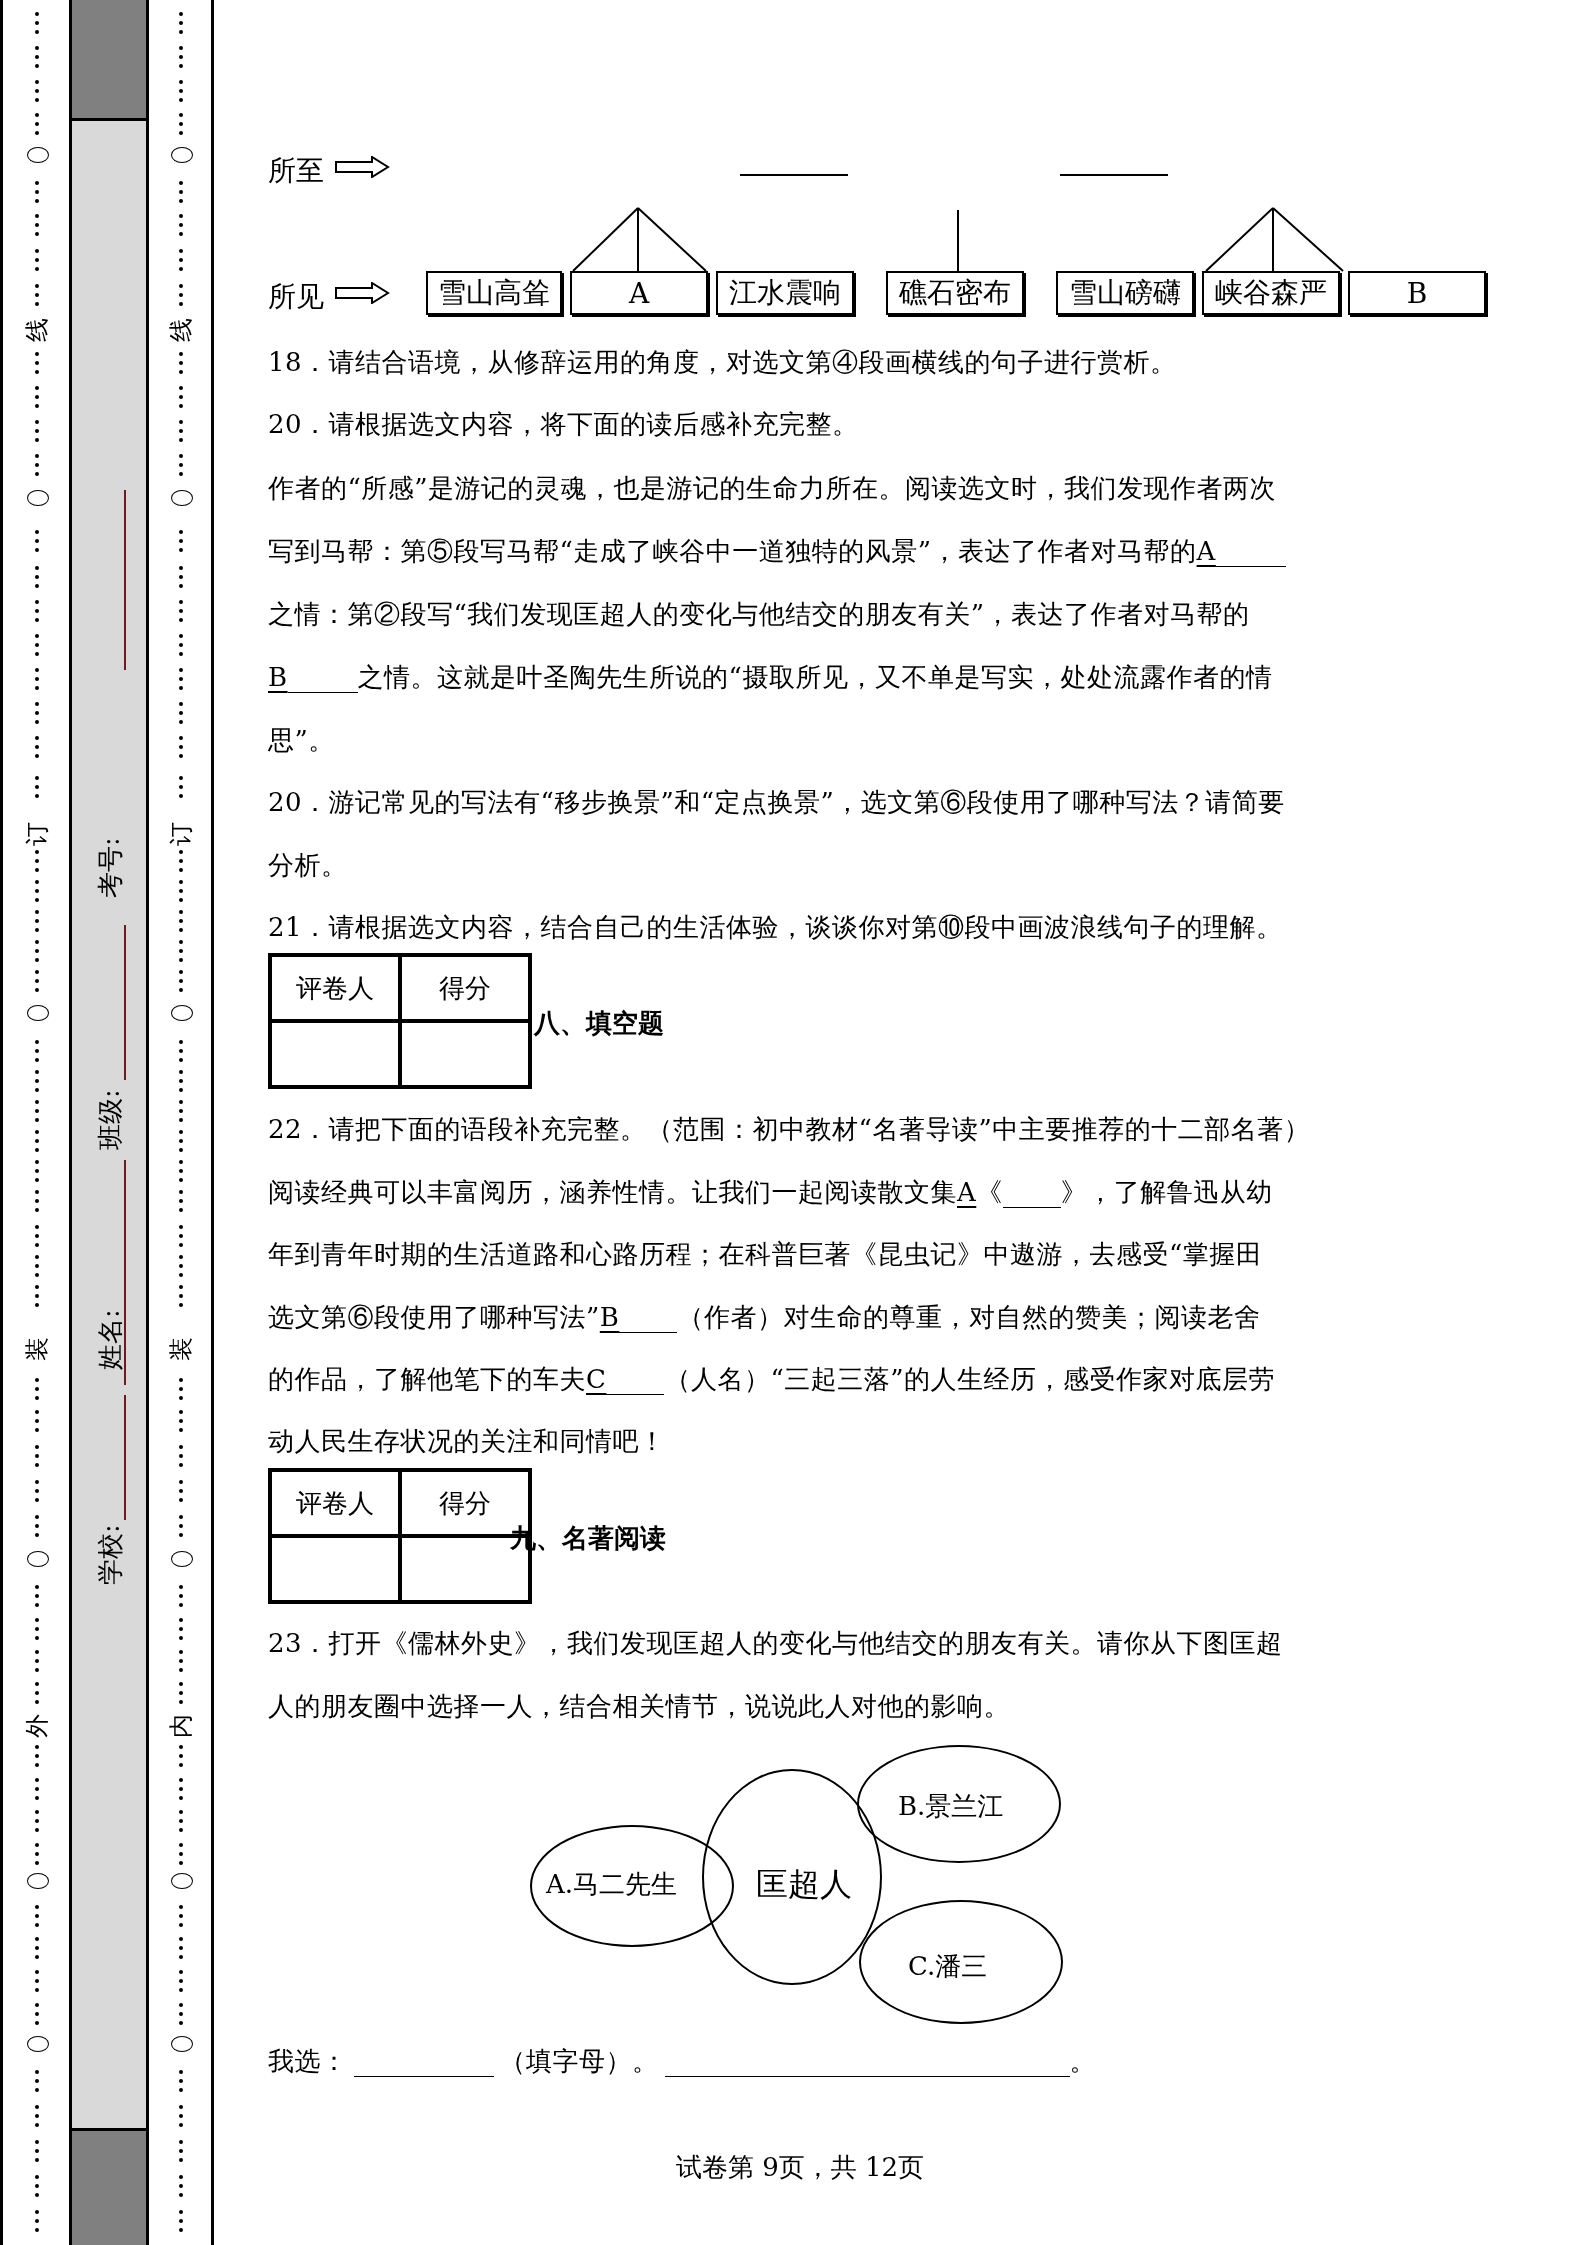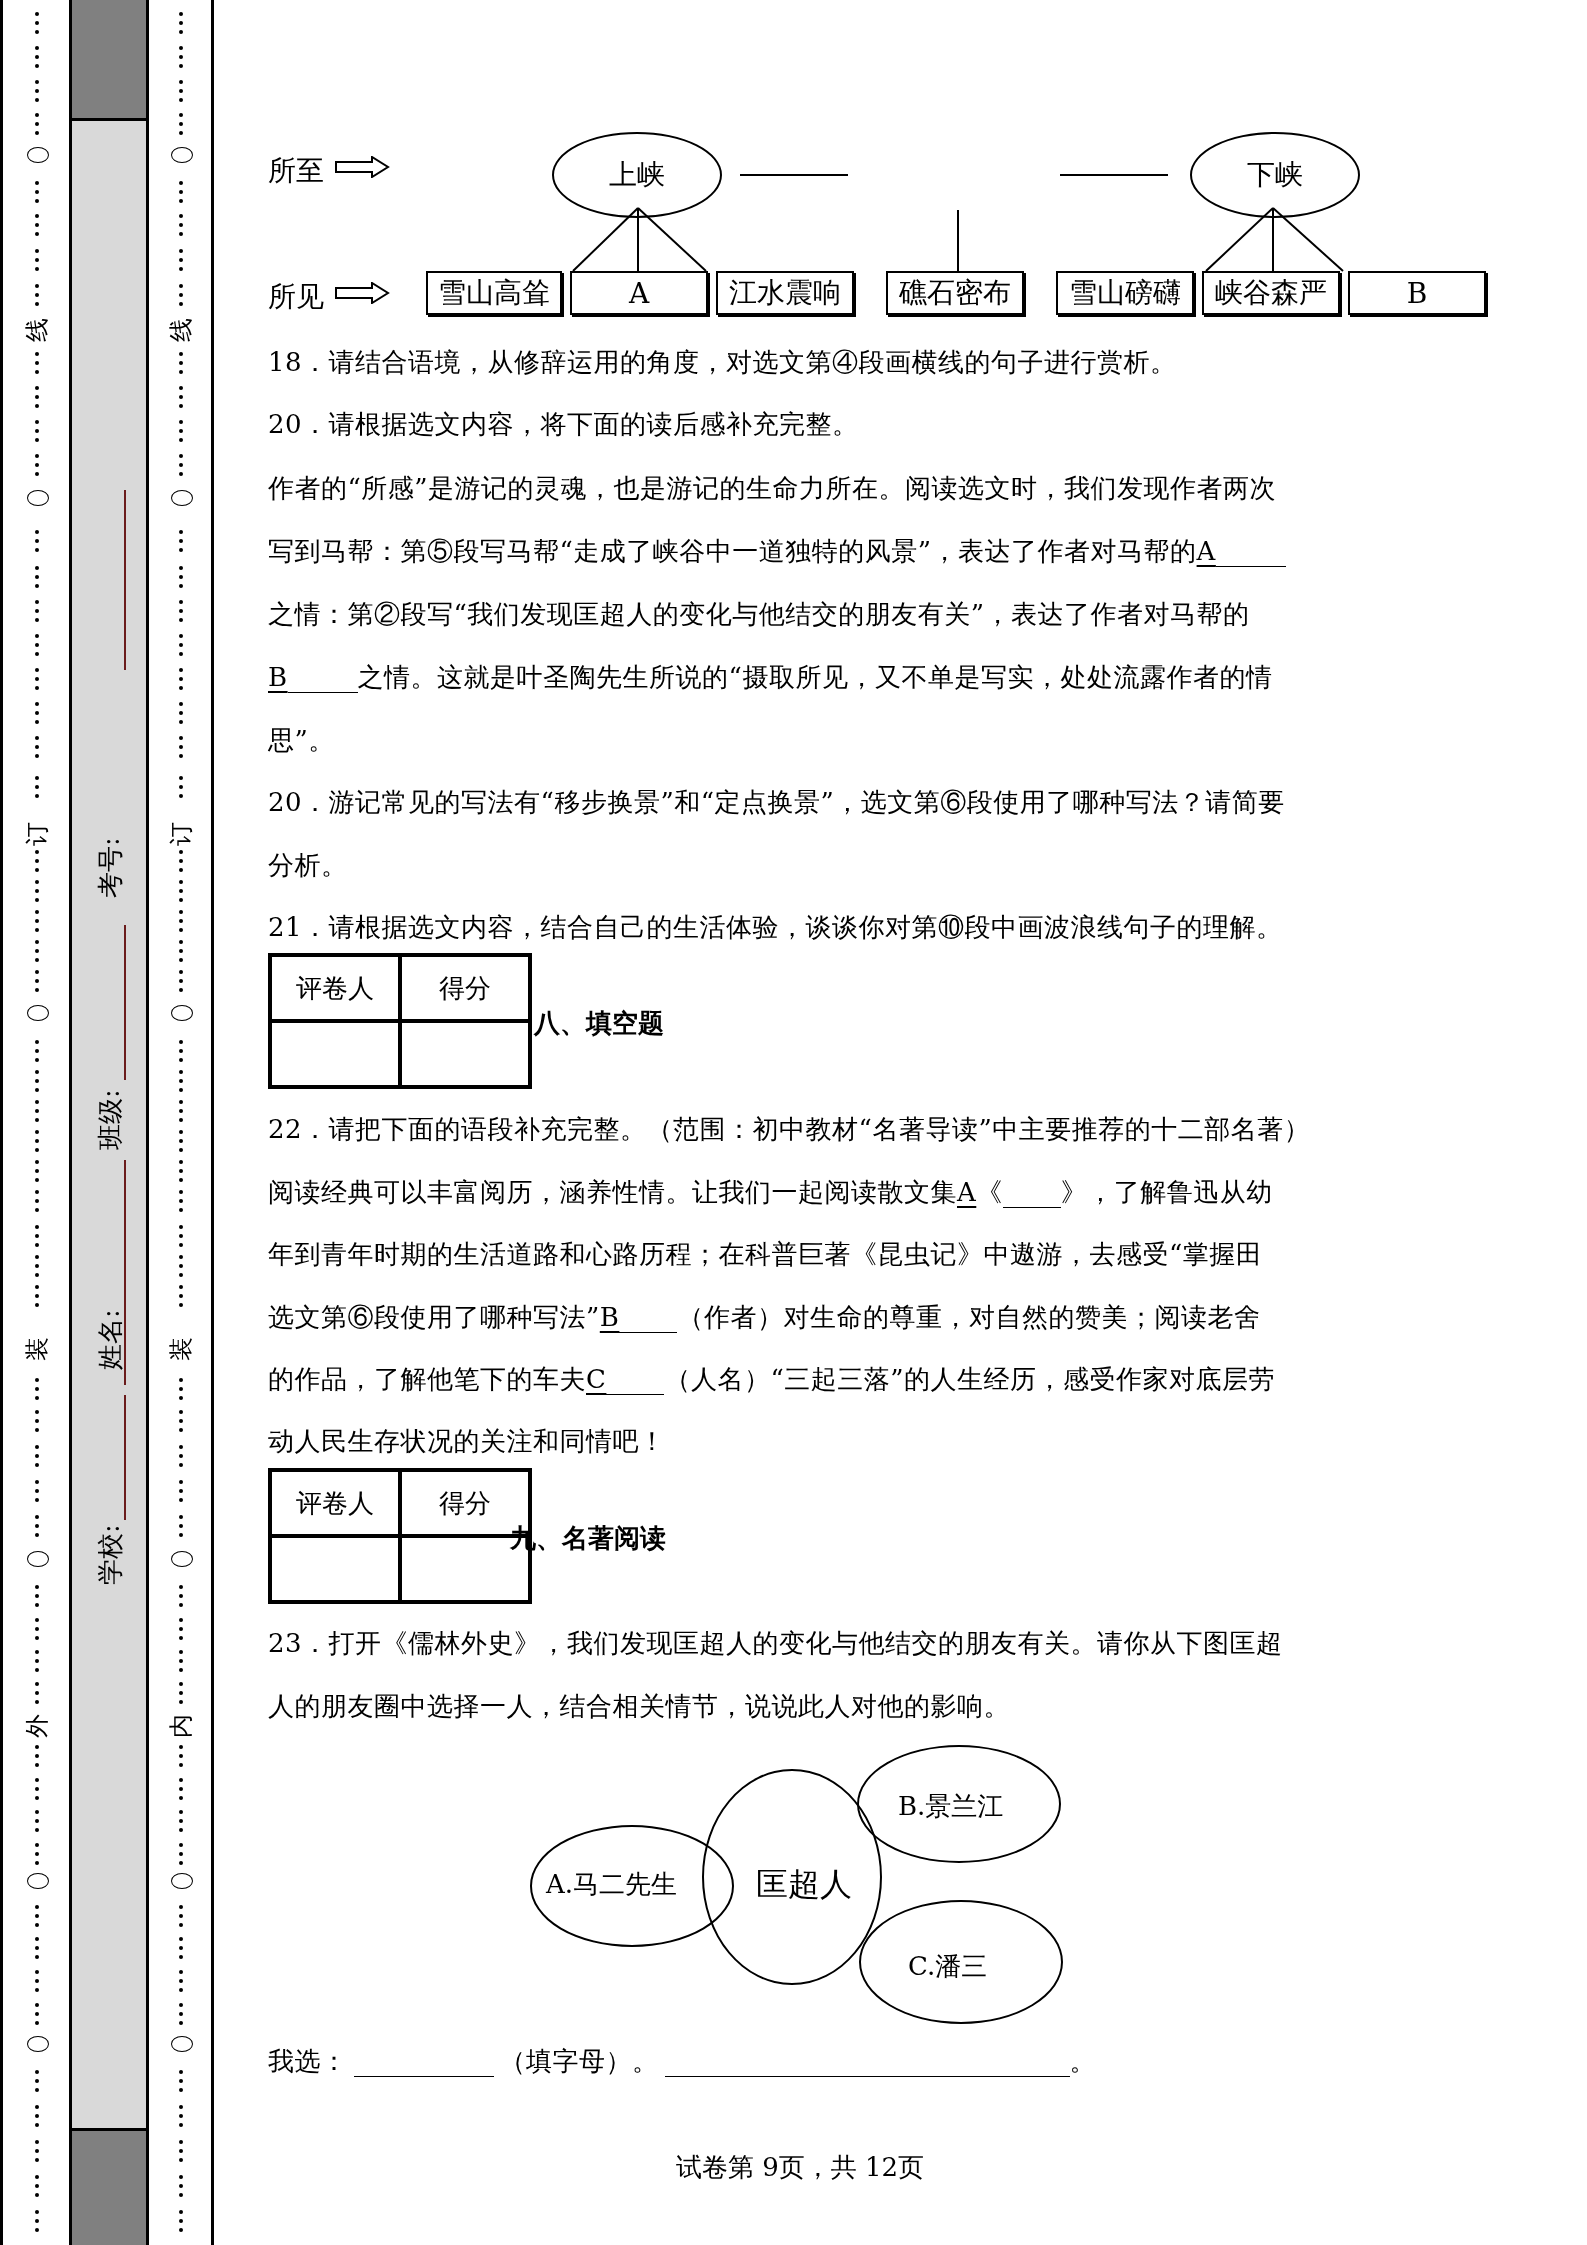--- a/index.html
+++ b/index.html
@@ -668,24 +668,22 @@
 <div class="d1">
   <div class="lbl" style="left:0;top:22px">所至</div>
   <svg class="arrow" style="left:66px;top:26px" viewBox="0 0 56 22">
     <path d="M2 6 H38 V1 L54 11 L38 21 V16 H2 Z" fill="none" stroke="#000" stroke-width="2"></path>
   </svg>
   <div class="lbl" style="left:0;top:148px">所见</div>
   <svg class="arrow" style="left:66px;top:152px" viewBox="0 0 56 22">
     <path d="M2 6 H38 V1 L54 11 L38 21 V16 H2 Z" fill="none" stroke="#000" stroke-width="2"></path>
   </svg>
 
-  <div class="ellipse" style="left:284px;top:2px">上峡</div>
   <div class="hline" style="left:472px;top:44px;width:108px"></div>
   <div class="hline" style="left:792px;top:44px;width:108px"></div>
-  <div class="ellipse" style="left:922px;top:2px">下峡</div>
 
   <svg style="position:absolute;left:0;top:0;width:1230px;height:200px">
     <line x1="370" y1="78" x2="305" y2="141" stroke="#000" stroke-width="2"></line>
     <line x1="370" y1="78" x2="370" y2="141" stroke="#000" stroke-width="2"></line>
     <line x1="370" y1="78" x2="438" y2="141" stroke="#000" stroke-width="2"></line>
     <line x1="690" y1="80" x2="690" y2="141" stroke="#000" stroke-width="2"></line>
     <line x1="1005" y1="78" x2="938" y2="141" stroke="#000" stroke-width="2"></line>
     <line x1="1005" y1="78" x2="1005" y2="141" stroke="#000" stroke-width="2"></line>
     <line x1="1005" y1="78" x2="1075" y2="141" stroke="#000" stroke-width="2"></line>
   </svg>

